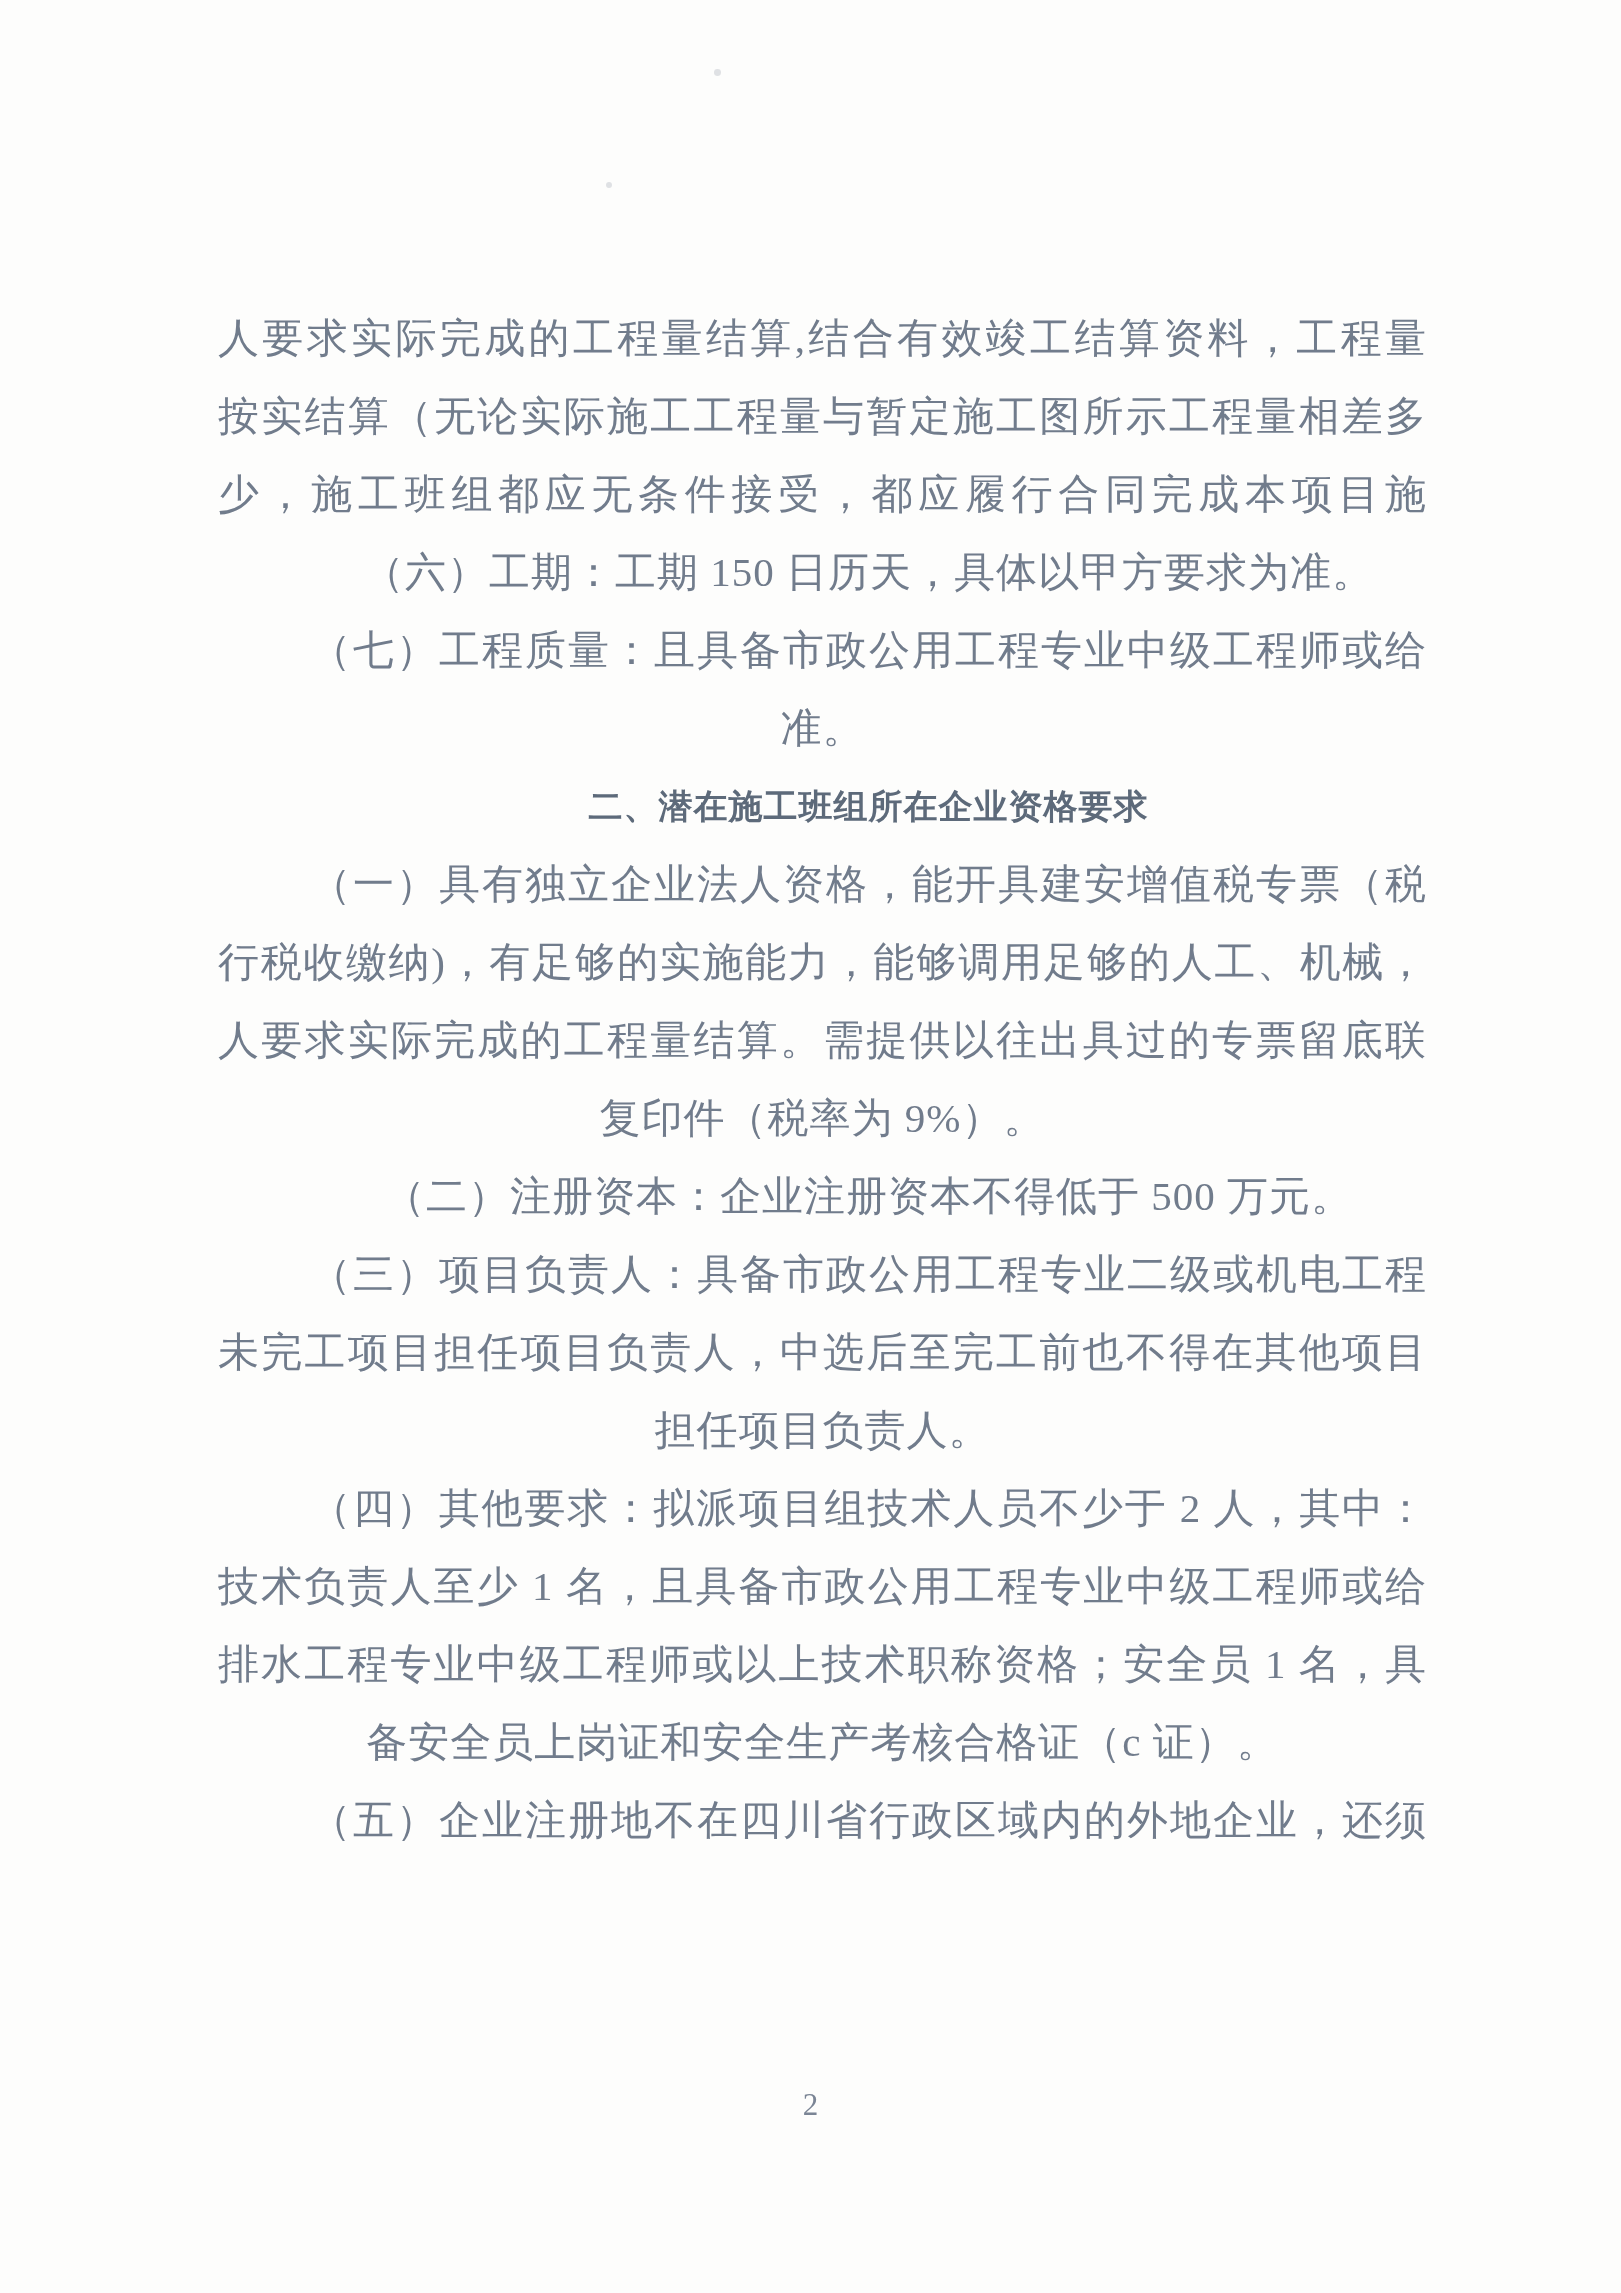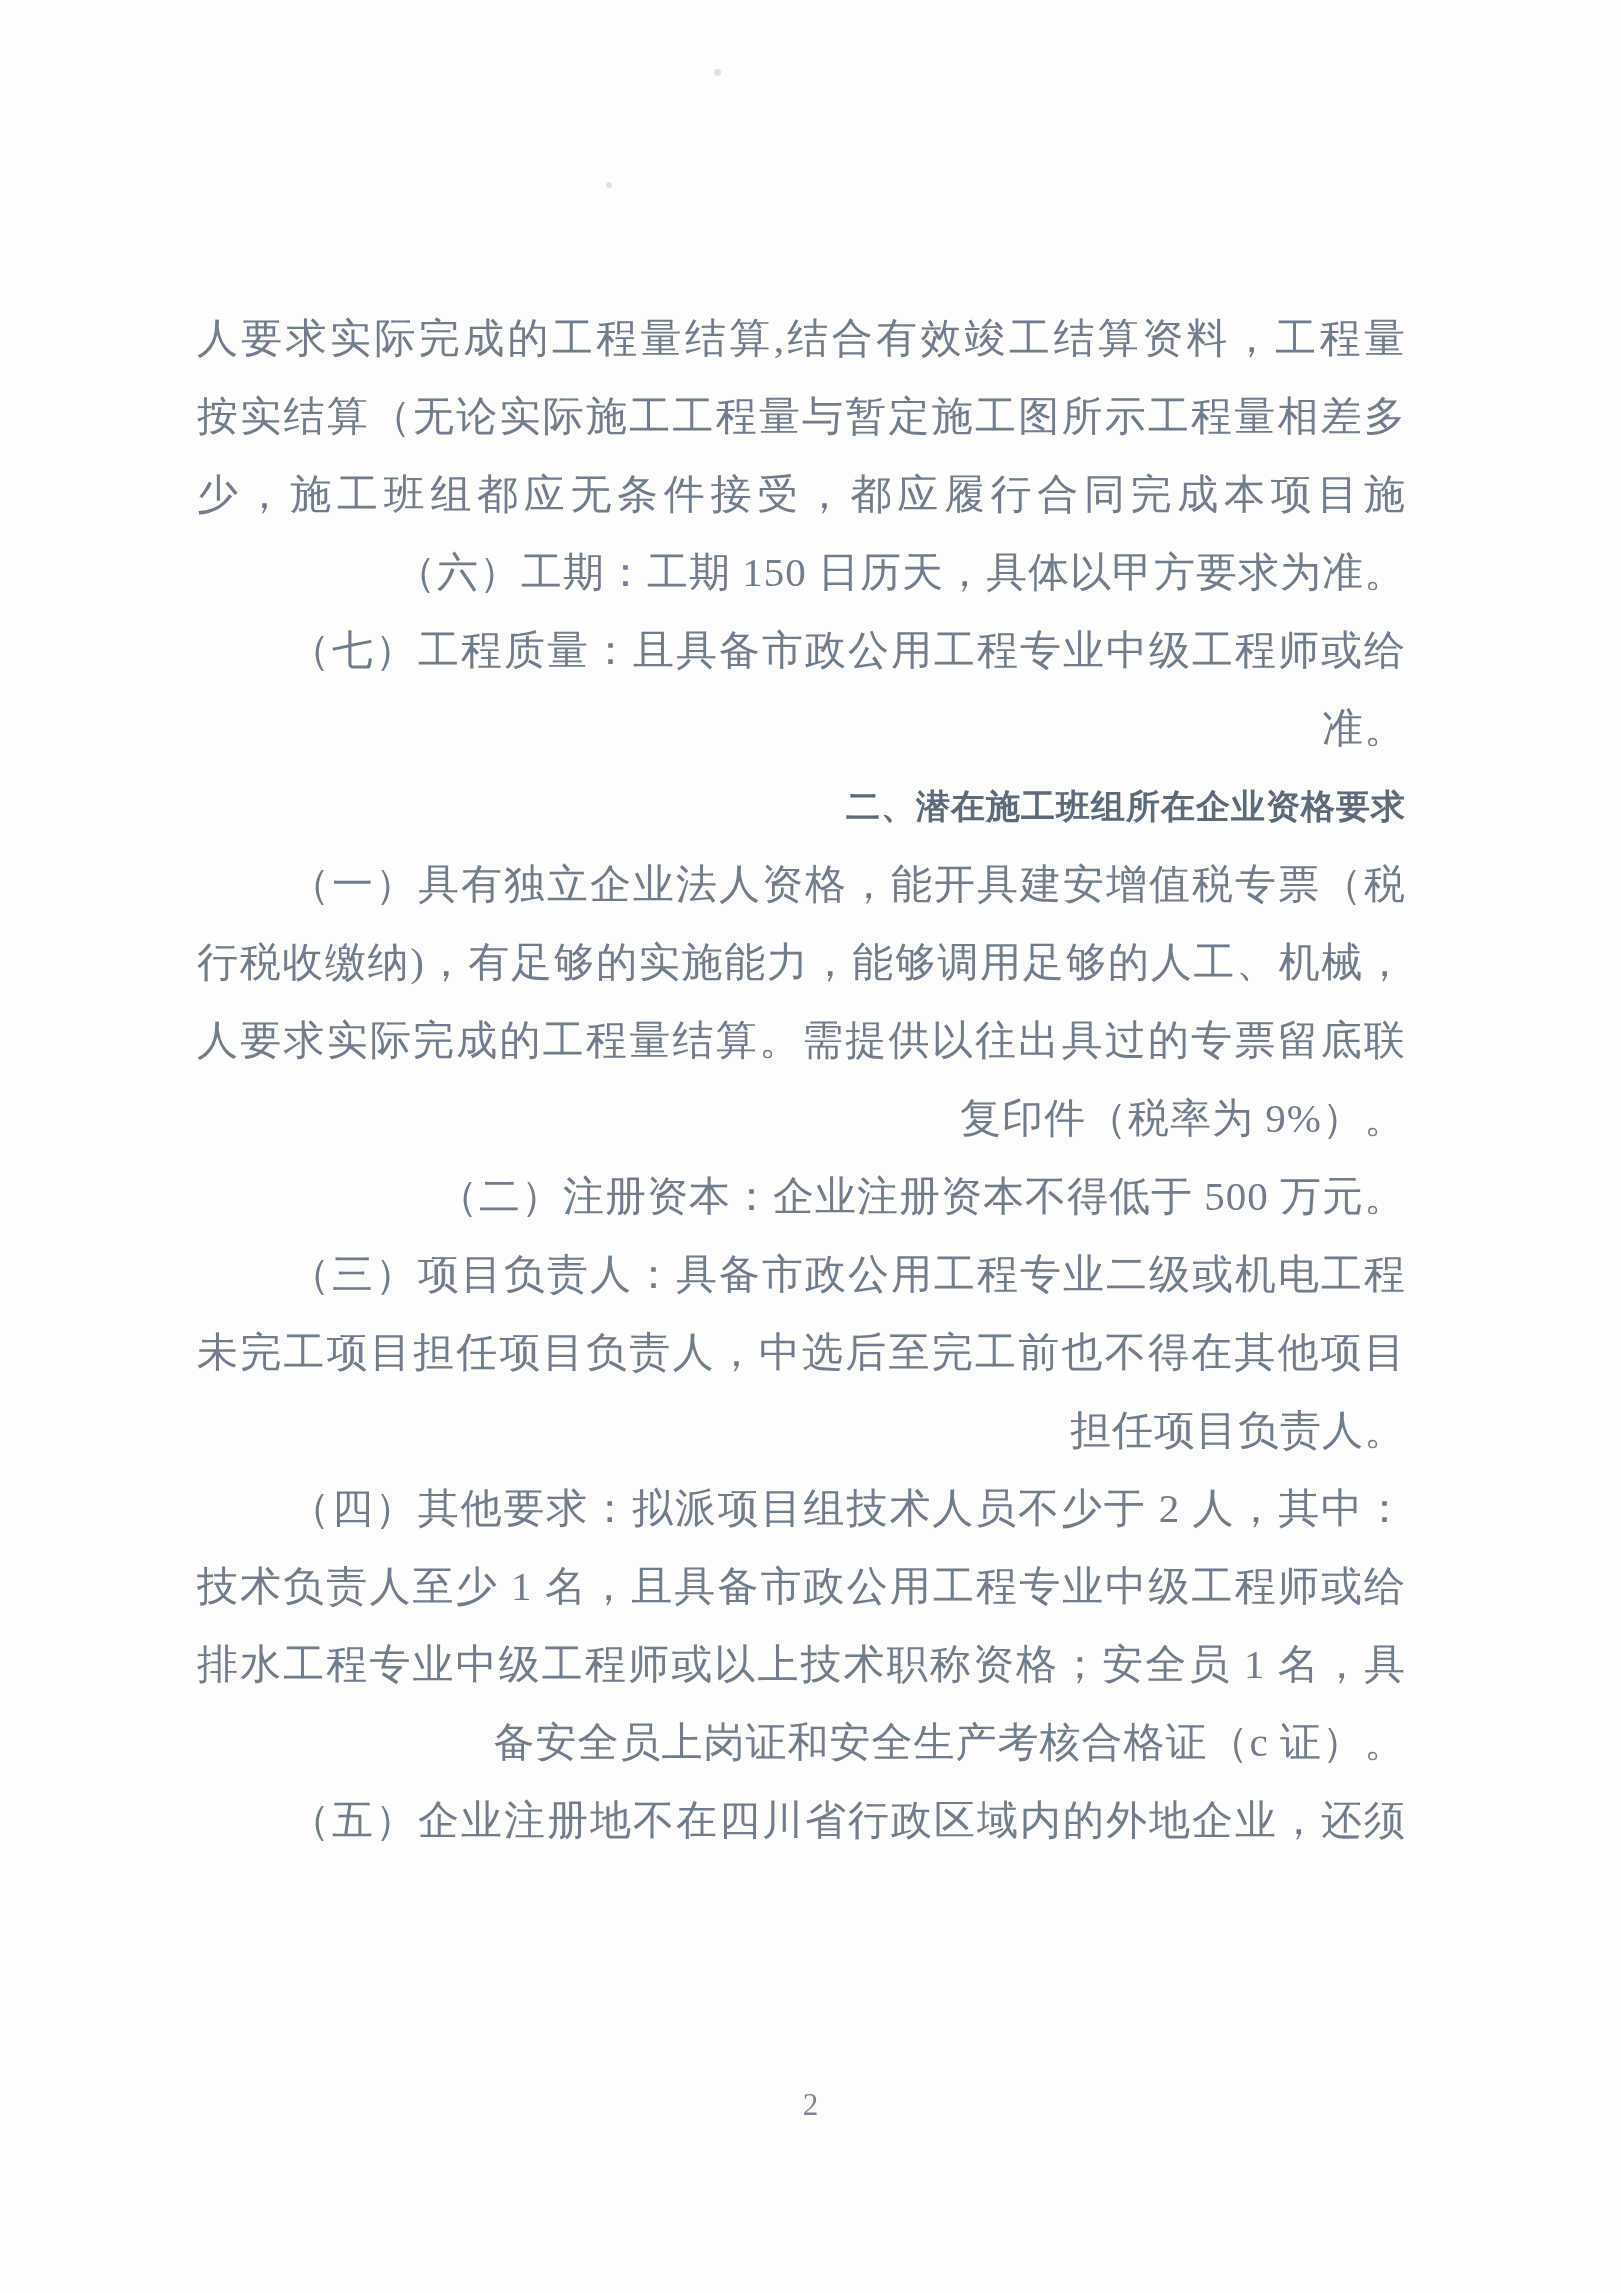--- a/index.html
+++ b/index.html
@@ -10,31 +10,31 @@
   .page {
     position: relative;
     width: 1621px;
     height: 2294px;
     background: #fdfdfc;
     overflow: hidden;
     font-family: "Liberation Serif", "DejaVu Serif", serif;
   }
   .content {
     position: absolute;
-    left: 197px;
+    left: 218px;
     top: 299px;
     width: 1209px;
   }
   .line {
     height: 78px;
     line-height: 78px;
     font-size: 41px;
     letter-spacing: 1px;
     color: var(--text-color, #717c8c);
-    text-align: right;
+    text-align: center;
     white-space: normal;
     overflow: hidden;
   }
   .line.full {
     text-align: justify;
     text-align-last: justify;
     text-justify: inter-character;
   }
   .line.indent {
     padding-left: 92px;

